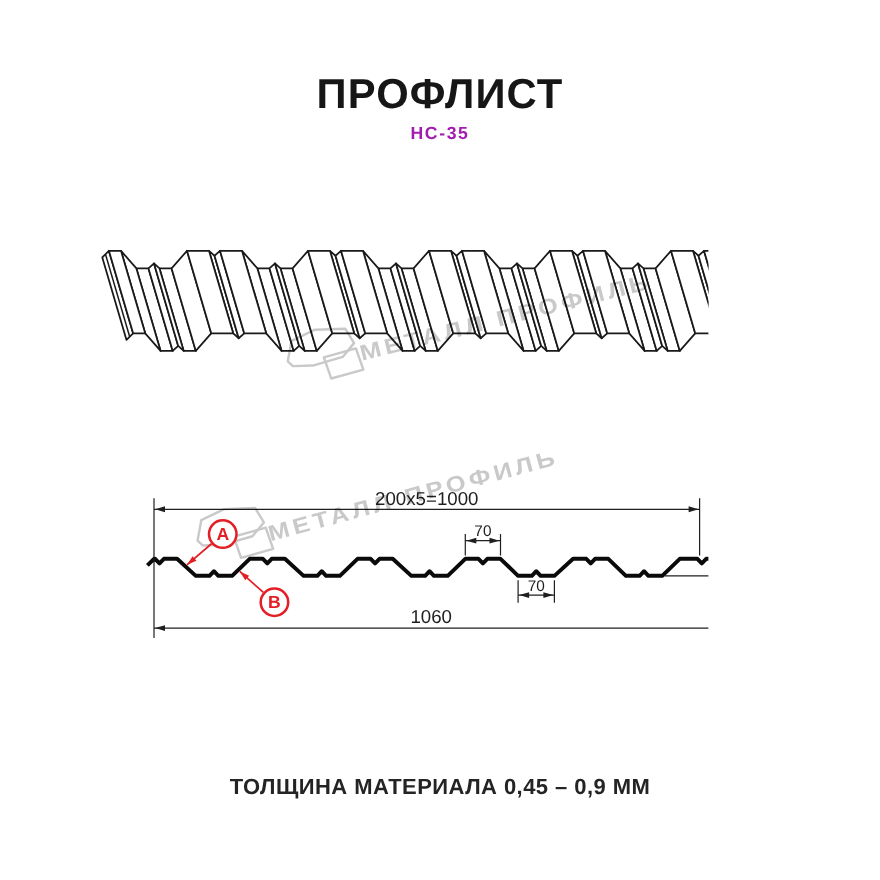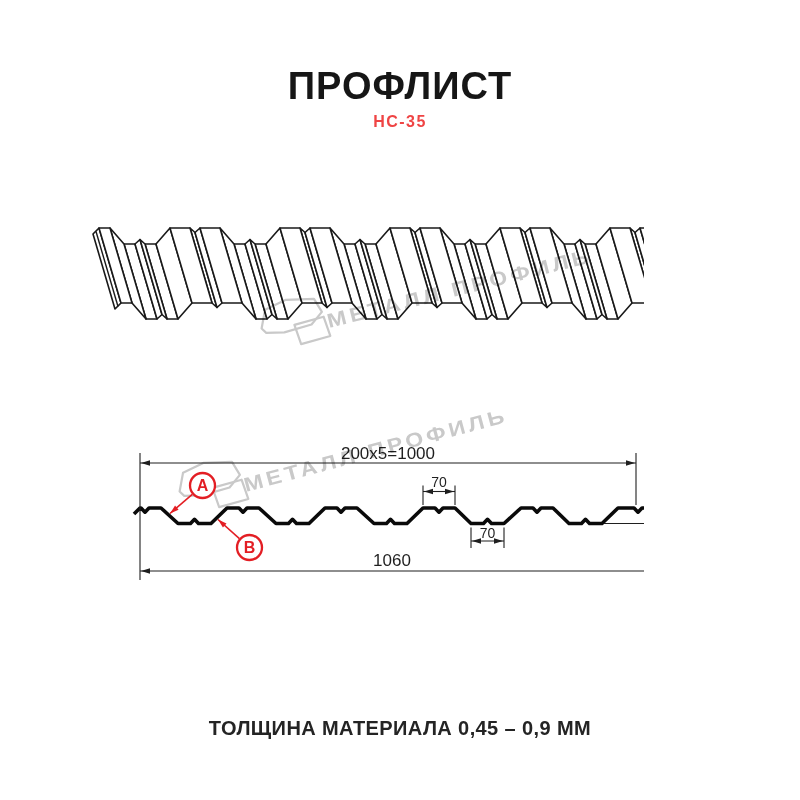--- a/index.html
+++ b/index.html
@@ -1,23 +1,23 @@
 <!DOCTYPE html>
 <html><head>
 <meta charset="utf-8">
 <style>
   html,body{margin:0;padding:0;background:#ffffff;}
   .page{position:relative;width:644px;height:800px;background:#fff;overflow:hidden;
         font-family:"Liberation Sans","DejaVu Sans",sans-serif;}
   .title{position:absolute;top:67px;left:0;width:800px;text-align:center;
          font-size:38px;font-weight:800;letter-spacing:1px;color:#161616;line-height:1;}
   .subtitle{position:absolute;top:114px;left:0;width:800px;text-align:center;
-            font-size:16px;font-weight:700;letter-spacing:1.5px;color:#ef4444;line-height:1;}
+            font-size:16px;font-weight:700;letter-spacing:1.5px;color:#a21caf;line-height:1;}
   .footer{position:absolute;top:706px;left:0;width:800px;text-align:center;
-          font-size:20px;font-weight:600;letter-spacing:0.4px;color:#242424;line-height:1;margin-top:12px;}
+          font-size:20px;font-weight:600;letter-spacing:0.4px;color:#242424;line-height:1;}
   svg.dwg{position:absolute;left:0;top:0;}
   .wm{mix-blend-mode:multiply;}
   .wm text{fill:#c9c9c9;font-weight:700;font-size:20px;letter-spacing:3px;
            font-family:"Liberation Sans","DejaVu Sans",sans-serif;}
   text.dim{fill:#1f1f1f;font-family:"Liberation Sans","DejaVu Sans",sans-serif;}
   text.accent{font-family:"Liberation Sans","DejaVu Sans",sans-serif;font-weight:600;}
 </style>
 </head>
 <body>
 

